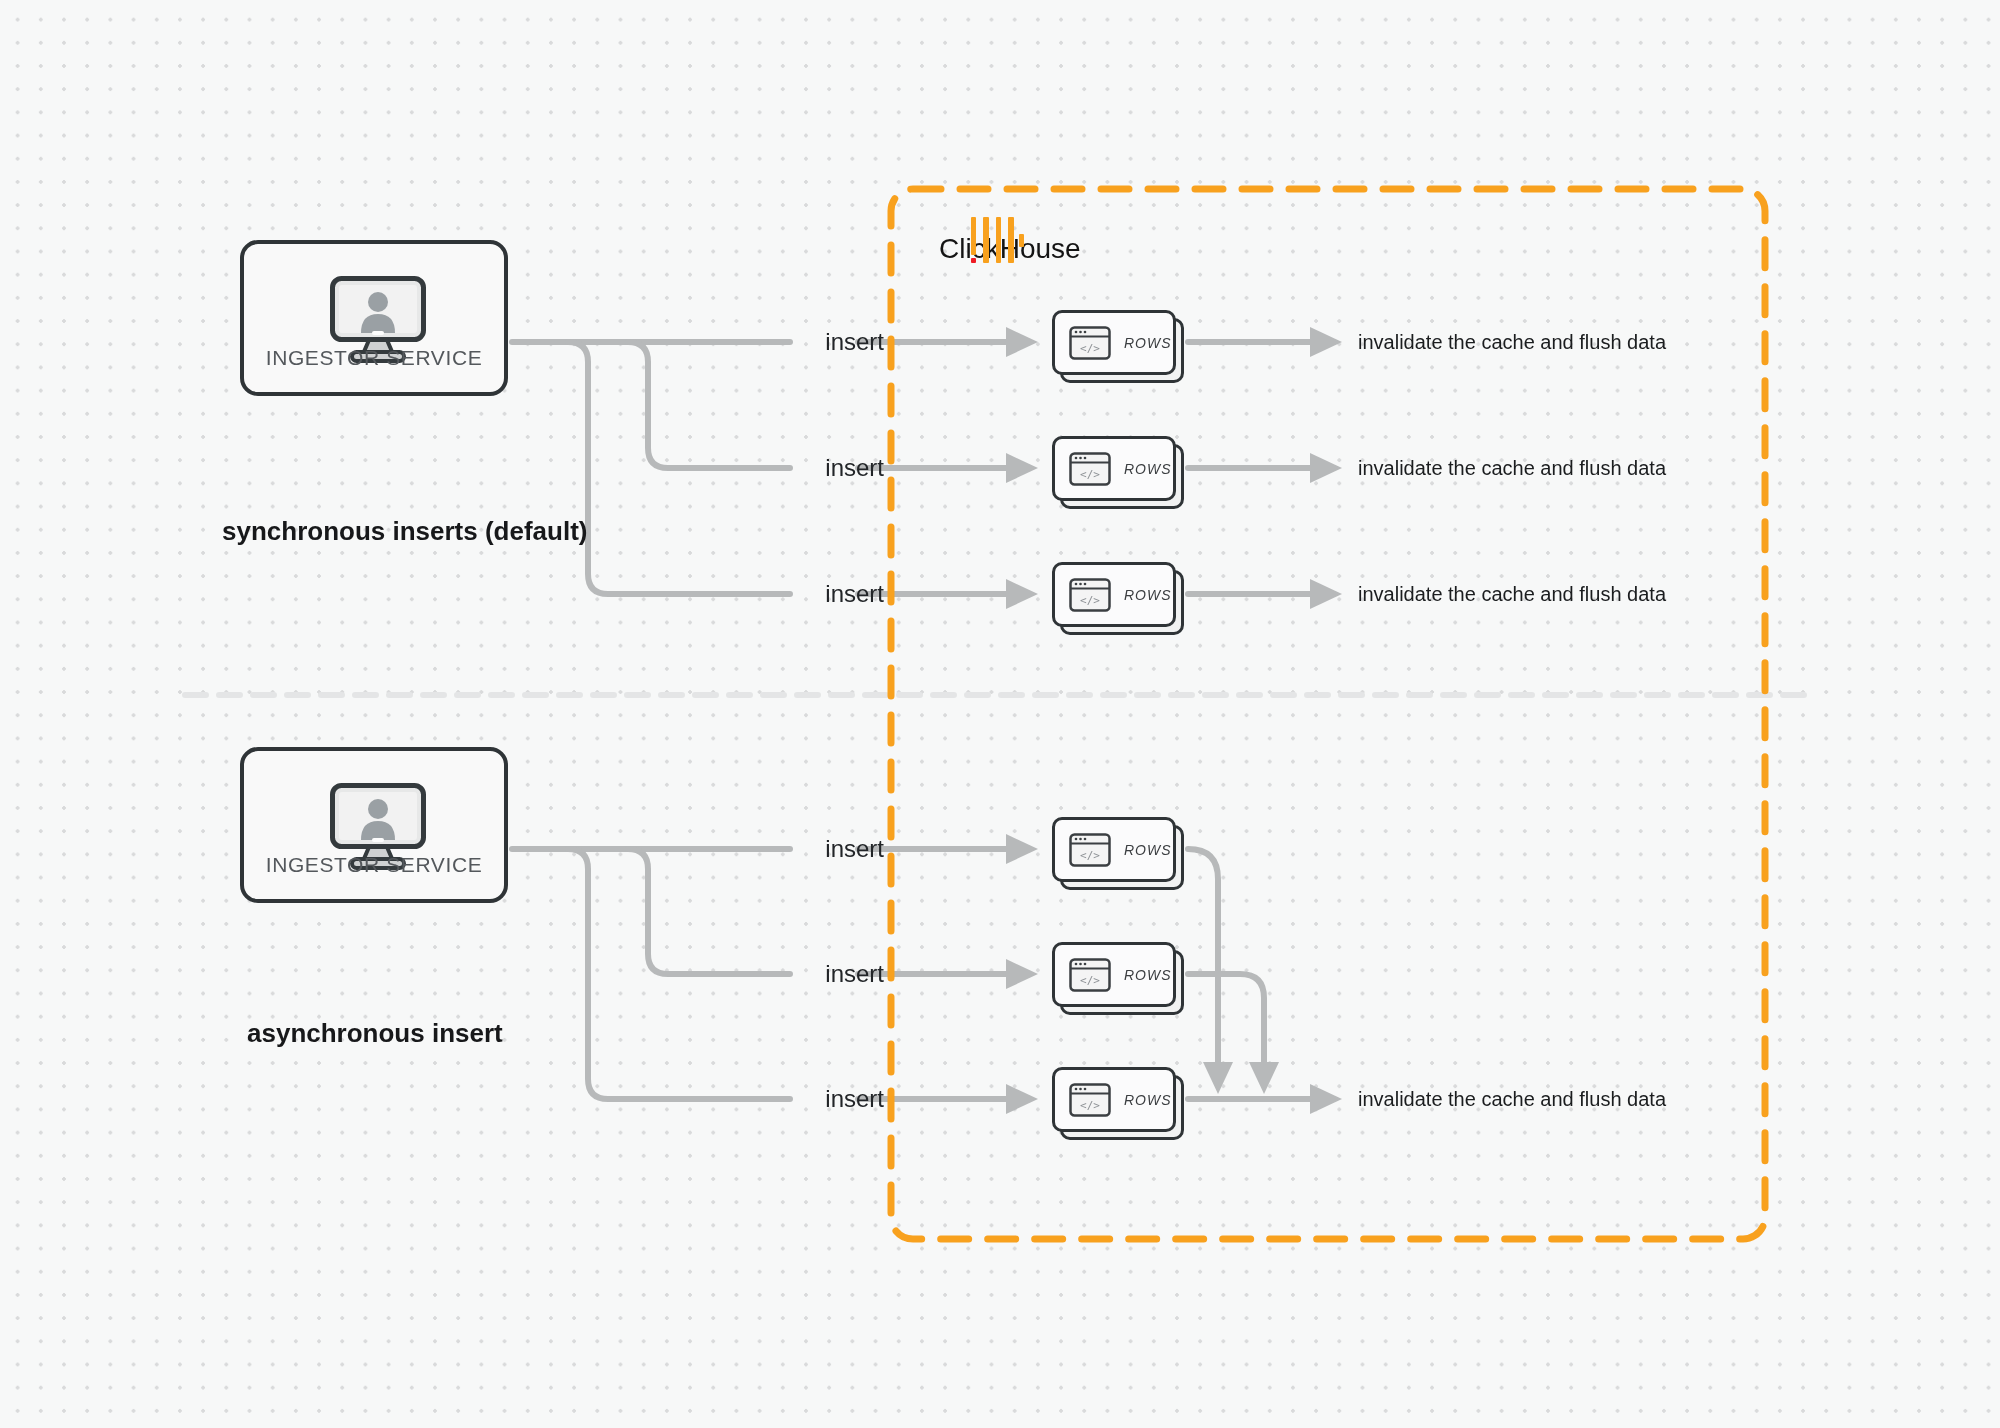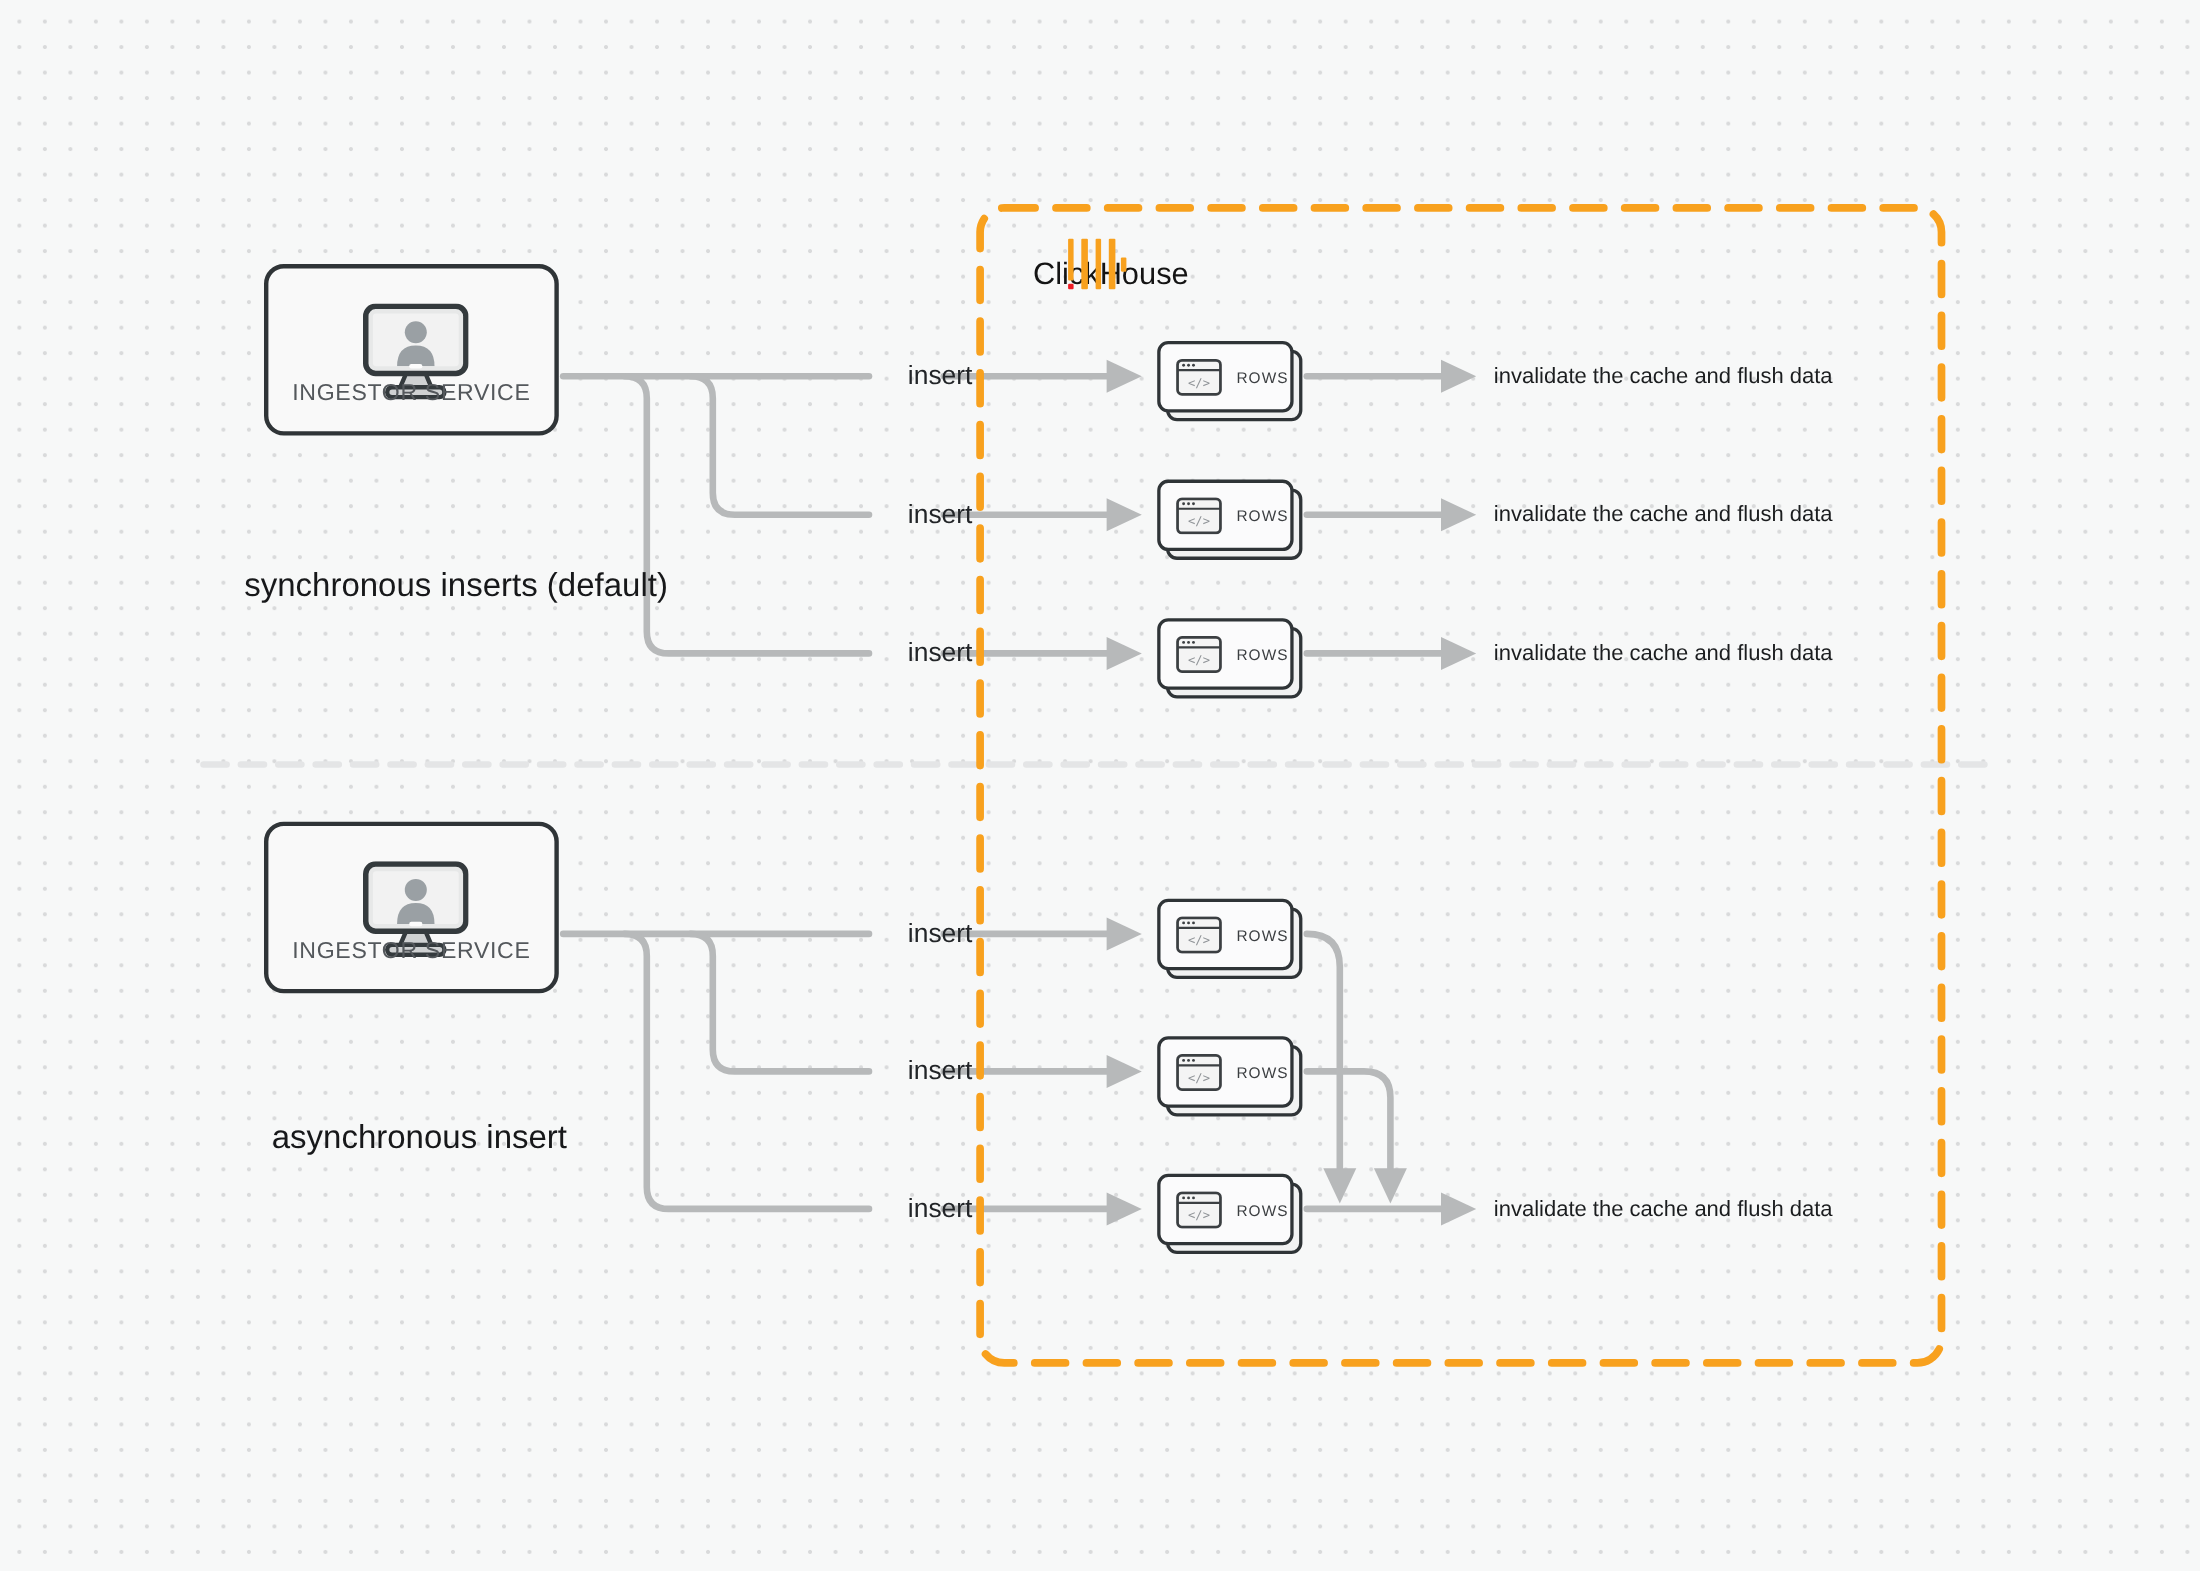--- a/index.html
+++ b/index.html
@@ -24,21 +24,21 @@
     box-sizing:border-box;z-index:3;
   }
   .service-box .monitor{position:absolute;left:86px;top:32px;}
   .service-label{
     position:absolute;left:0;right:0;bottom:22px;text-align:center;
     font-size:21px;letter-spacing:.6px;color:#54585c;
   }
 
   
   .section-title{
-    position:absolute;font-size:30px;font-weight:400;color:#17181a;z-index:3;
+    position:absolute;font-size:26px;font-weight:700;color:#17181a;z-index:3;
     white-space:nowrap;
   }
 
   
   .ch-logo{position:absolute;left:921px;top:217px;height:48px;z-index:3;display:flex;align-items:center;flex-direction:column;}
   .ch-bars{position:relative;width:60px;height:46px;}
   .ch-bar{position:absolute;top:0;width:5.5px;height:46px;background:#F8A11E;border-radius:1px;}
   .ch-bar.b1{left:0;height:38px;}
   .ch-bar.b2{left:12.5px;}
   .ch-bar.b3{left:25px;}
@@ -53,21 +53,21 @@
     position:absolute;left:8px;top:8px;width:124px;height:65px;
     background:#f1f2f2;border:3px solid #2f3437;border-radius:10px;box-sizing:border-box;
   }
   .rows-card .front{
     position:absolute;left:0;top:0;width:124px;height:65px;
     background:#fbfbfc;border:3px solid #2f3437;border-radius:10px;box-sizing:border-box;
     display:flex;align-items:center;
   }
   .rows-card .win{margin-left:14px;}
   .rows-card .rows-label{
-    margin-left:13px;font-size:14px;font-weight:500;
+    margin-left:13px;font-size:14px;font-style:italic;font-weight:500;
     letter-spacing:1px;color:#3b3e41;
   }
 
   
   .insert-label{
     position:absolute;width:120px;margin-left:-60px;text-align:right;
     font-size:24px;color:#222528;z-index:3;line-height:32px;margin-top:-16px;
   }
   .invalidate-label{
     position:absolute;left:1358px;font-size:20px;color:#1b1d1f;z-index:3;

